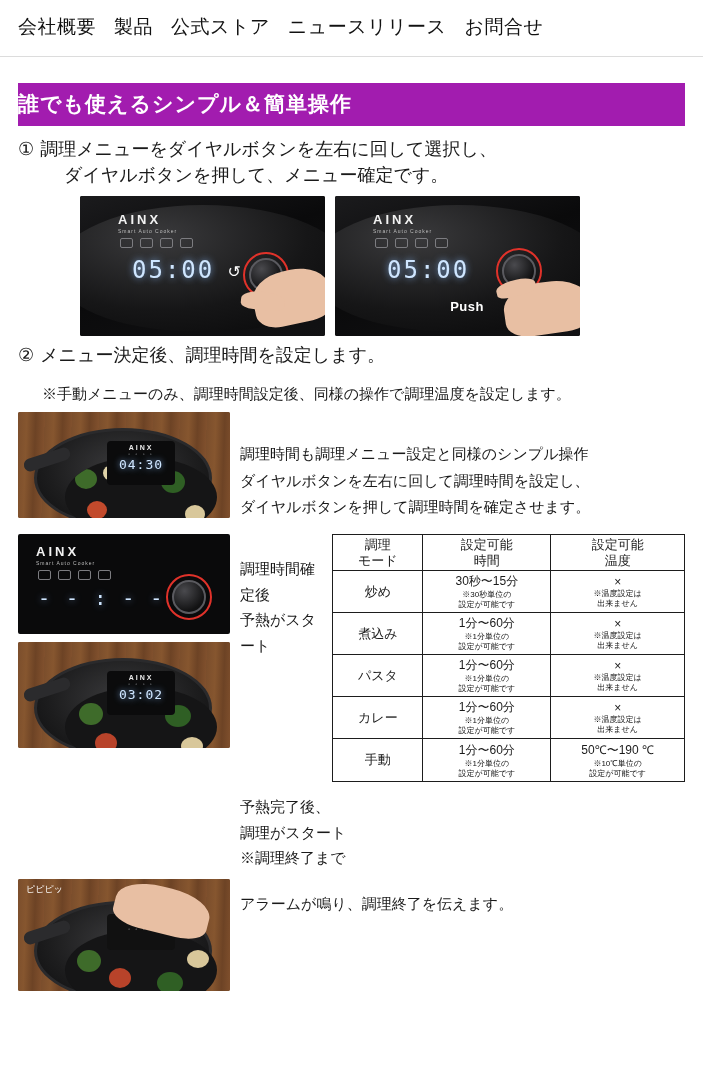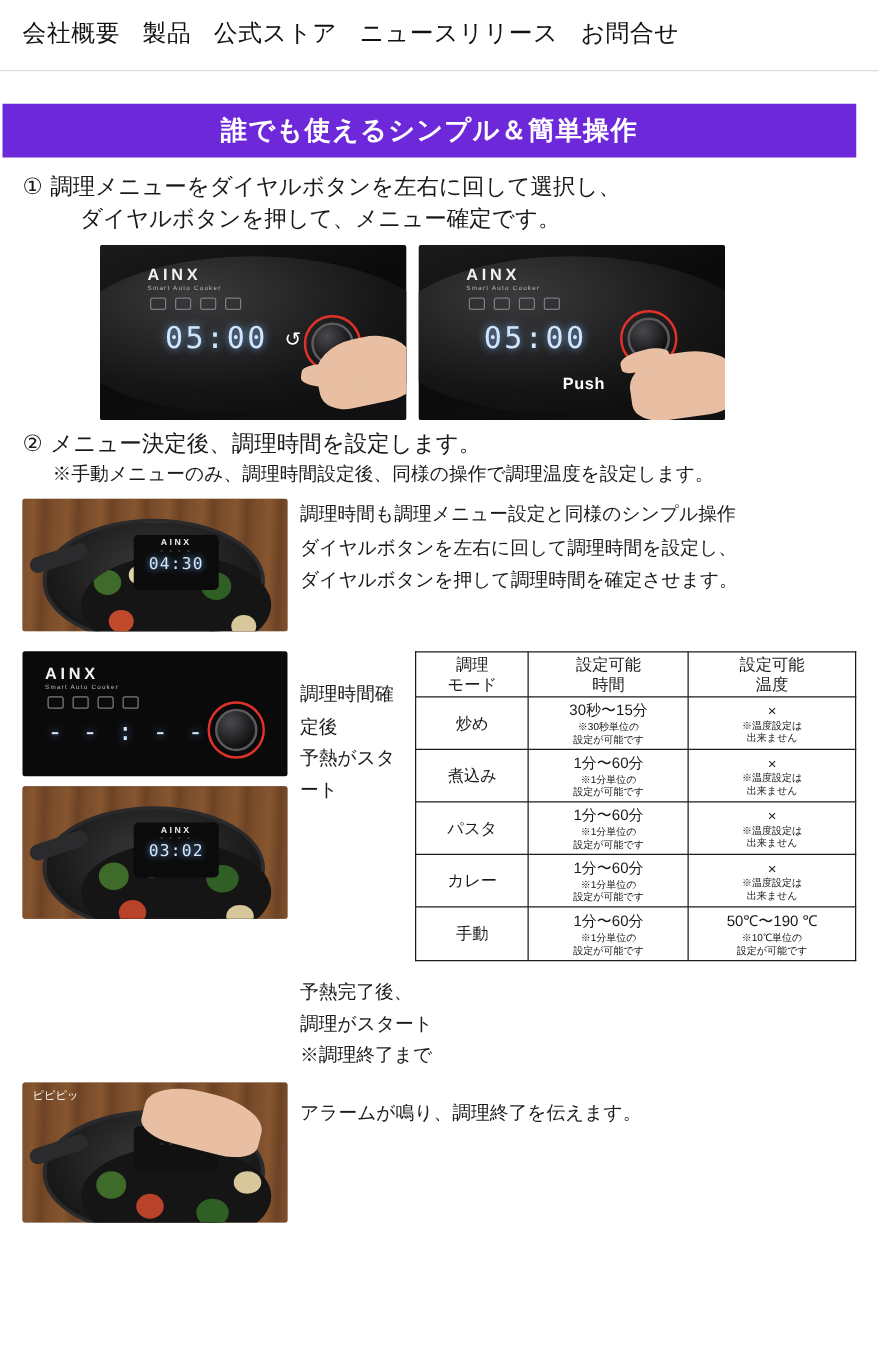--- a/index.html
+++ b/index.html
@@ -20,24 +20,23 @@
     gap: 18px;
     padding: 14px 18px 16px 18px;
     font-size: 19px;
     letter-spacing: 0.5px;
     border-bottom: 1px solid #dcdcdc;
   }
   .nav-item { white-space: nowrap; color: #111; }
 
   
   .banner {
-    margin: 26px 18px 10px 2px;
-    background: #6d28d9;
+    margin: 26px 18px 10px 18px;
+    background: #a21caf;
     color: #ffffff;
-    text-align: center;
     font-size: 21px;
     font-weight: bold;
     letter-spacing: 1px;
     padding: 7px 0 8px 0;
   }
 
   .body { padding: 0 18px; }
 
   .step-line {
     display: flex;
@@ -49,22 +48,21 @@
   }
   .circnum { font-size: 18px; flex: 0 0 auto; }
   .step-sub {
     font-size: 18px;
     line-height: 1.45;
     margin-left: 46px;
   }
   .note {
     font-size: 15px;
     line-height: 1.4;
-    margin: 2px 0 0 24px;
-    font-family: Liberation Serif, serif;
+    margin: 15px 0 0 24px;
   }
 
   
   .photo-pair {
     display: flex;
     gap: 10px;
     margin: 8px 0 4px 62px;
   }
   .cooker-photo {
     position: relative;
@@ -220,20 +218,21 @@
     position: relative;
     width: 212px; height: 100px;
     background: #0a0a0b;
     overflow: hidden;
     border-radius: 2px;
     margin-bottom: 8px;
   }
   .txt-right {
     font-size: 15px;
     line-height: 1.75;
+    margin-top: 29px;
   }
   .txt-right .tline { white-space: nowrap; }
 
   
   table.spec {
     border-collapse: collapse;
     width: 100%;
     table-layout: fixed;
     font-size: 11px;
   }

